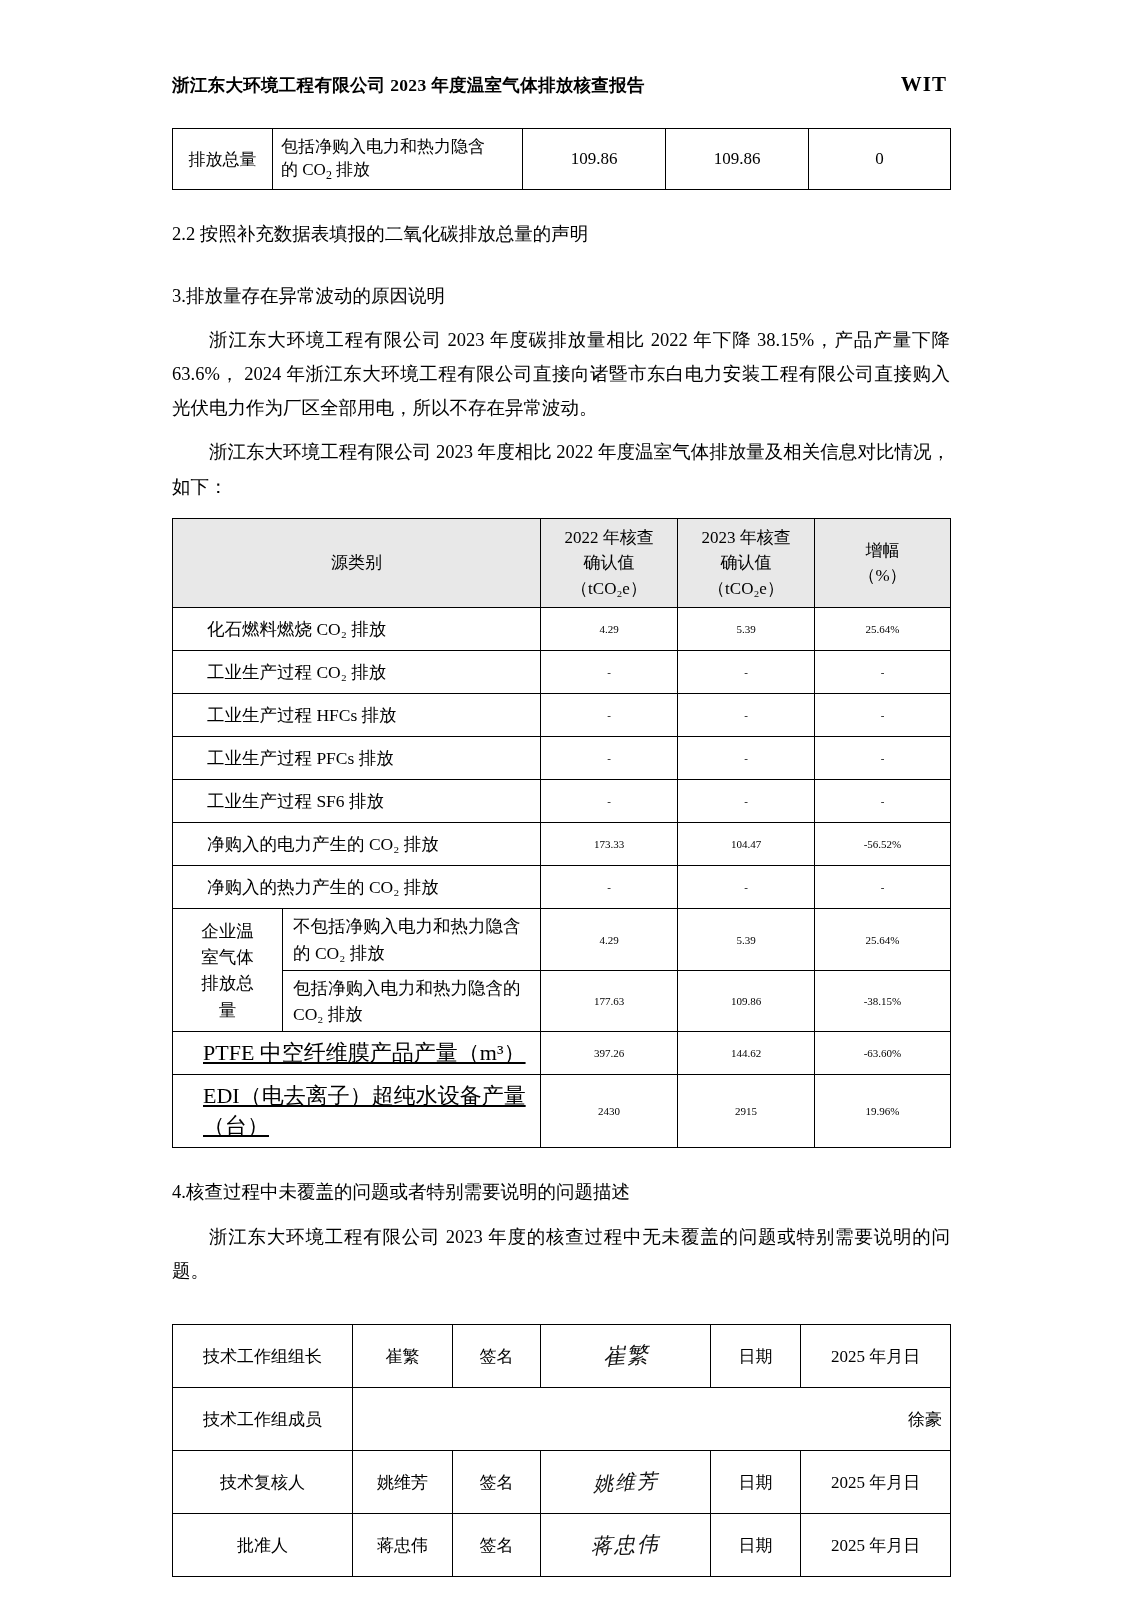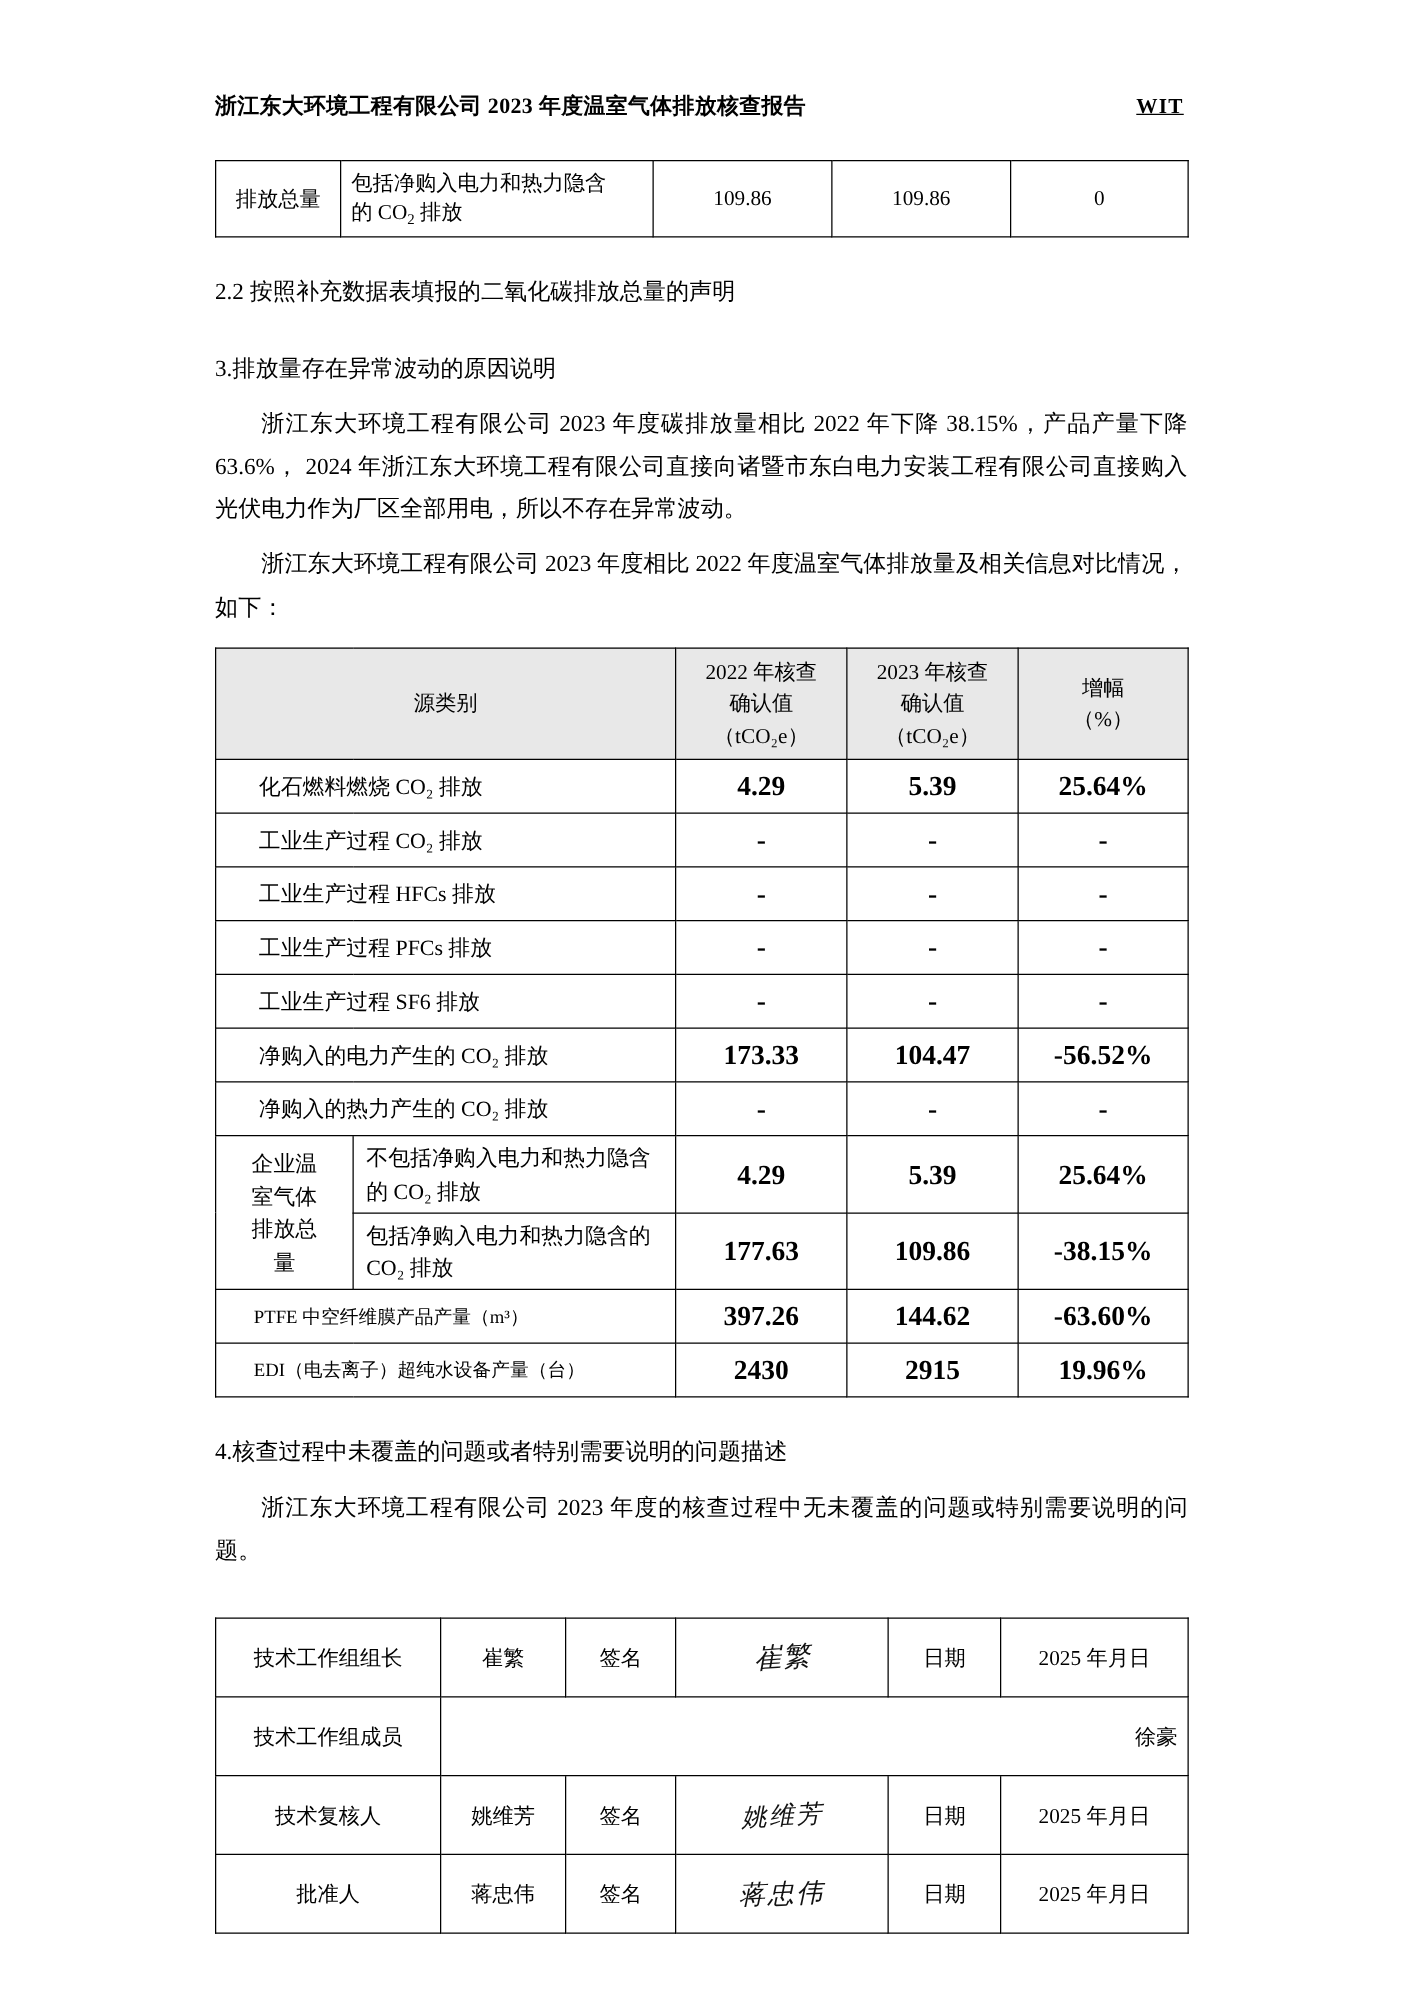--- a/index.html
+++ b/index.html
@@ -29,24 +29,23 @@
     width: 775px;
     display: flex;
     justify-content: space-between;
     align-items: baseline;
     font-size: 17.5px;
     font-weight: bold;
     letter-spacing: 0.3px;
   }
   .header .hdr-right {
     font-family: "Liberation Serif", serif;
-    font-size: 17px;
+    font-size: 21px;
     font-weight: bold;
     letter-spacing: 1px;
-    text-decoration: underline;
   }
   .content {
     position: absolute;
     top: 128px;
     left: 172px;
     width: 778px;
   }
   
   table.doc-table {
     border-collapse: collapse;
@@ -96,26 +95,26 @@
   }
   .cmp-table td {
     height: 30px;
   }
   .cmp-table td.label {
     padding-left: 34px;
     font-size: 17.5px;
   }
   .cmp-table td.label-wide {
     padding-left: 30px;
-    font-size: 15px;
+    font-size: 22px;
+    text-decoration: underline;
   }
   .cmp-table td.num {
     text-align: center;
-    font-size: 22px;
-    font-weight: bold;
+    font-size: 11px;
   }
   .cmp-table td.sideheader {
     text-align: center;
     font-size: 17.5px;
     line-height: 1.5;
     padding: 4px 6px;
   }
   .cmp-table td.sublabel {
     font-size: 17.5px;
     line-height: 1.5;

